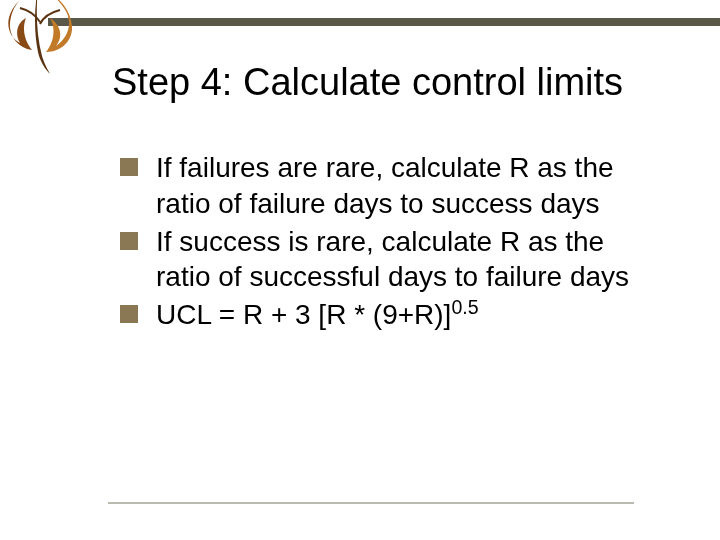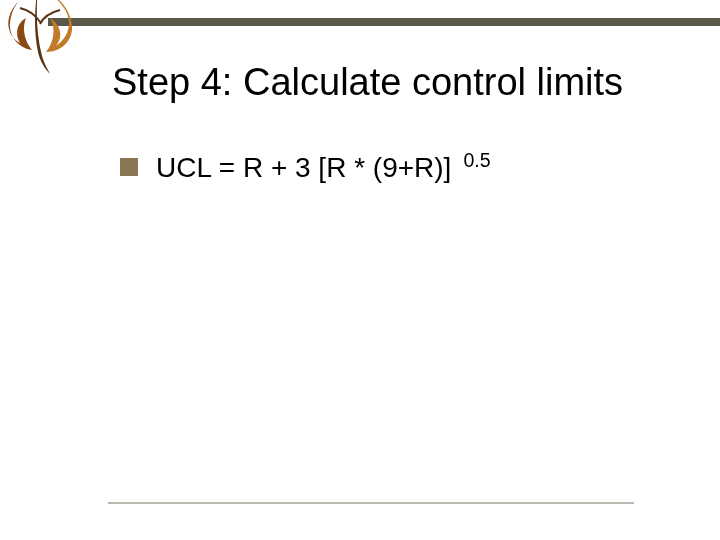--- a/index.html
+++ b/index.html
@@ -57,21 +57,21 @@
   }
   .item-text {
     font-size: 28px;
     line-height: 1.28;
     color: #000000;
   }
   .sup {
     font-size: 0.7em;
     vertical-align: super;
     line-height: 0;
-    margin-left: 12px;
+    margin-left: 0;
   }
   .bottom-line {
     position: absolute;
     left: 108px;
     right: 86px;
     bottom: 36px;
     height: 2px;
     background: #8c8a7b;
     opacity: 0.6;
   }
@@ -97,20 +97,28 @@
       <path d="M48 10 C46 30 46 55 52 78 C54 85 58 92 60 96 C56 92 50 84 48 74 C44 55 44 30 48 10 Z" fill="#5a3410"></path>
       <path d="M30 30 C38 32 45 36 50 44 M70 32 C62 34 54 38 50 46" stroke="#5a3410" stroke-width="2" fill="none"></path>
     </svg>
   </div>
 
   <div class="title">Step 4: Calculate control limits</div>
 
   <div class="body">
     <div class="item">
       <div class="bullet"></div>
+      <div class="item-text">If failures are rare, calculate R as the ratio of failure days to success days</div>
+    </div>
+    <div class="item">
+      <div class="bullet"></div>
+      <div class="item-text">If success is rare, calculate R as the ratio of successful days to failure days</div>
+    </div>
+    <div class="item">
+      <div class="bullet"></div>
       <div class="item-text">
         <span>UCL = R + 3 [R * (9+R)]</span><span class="sup">0.5</span>
       </div>
     </div>
   </div>
 
   <div class="bottom-line"></div>
 </div>
 
 </body></html>

